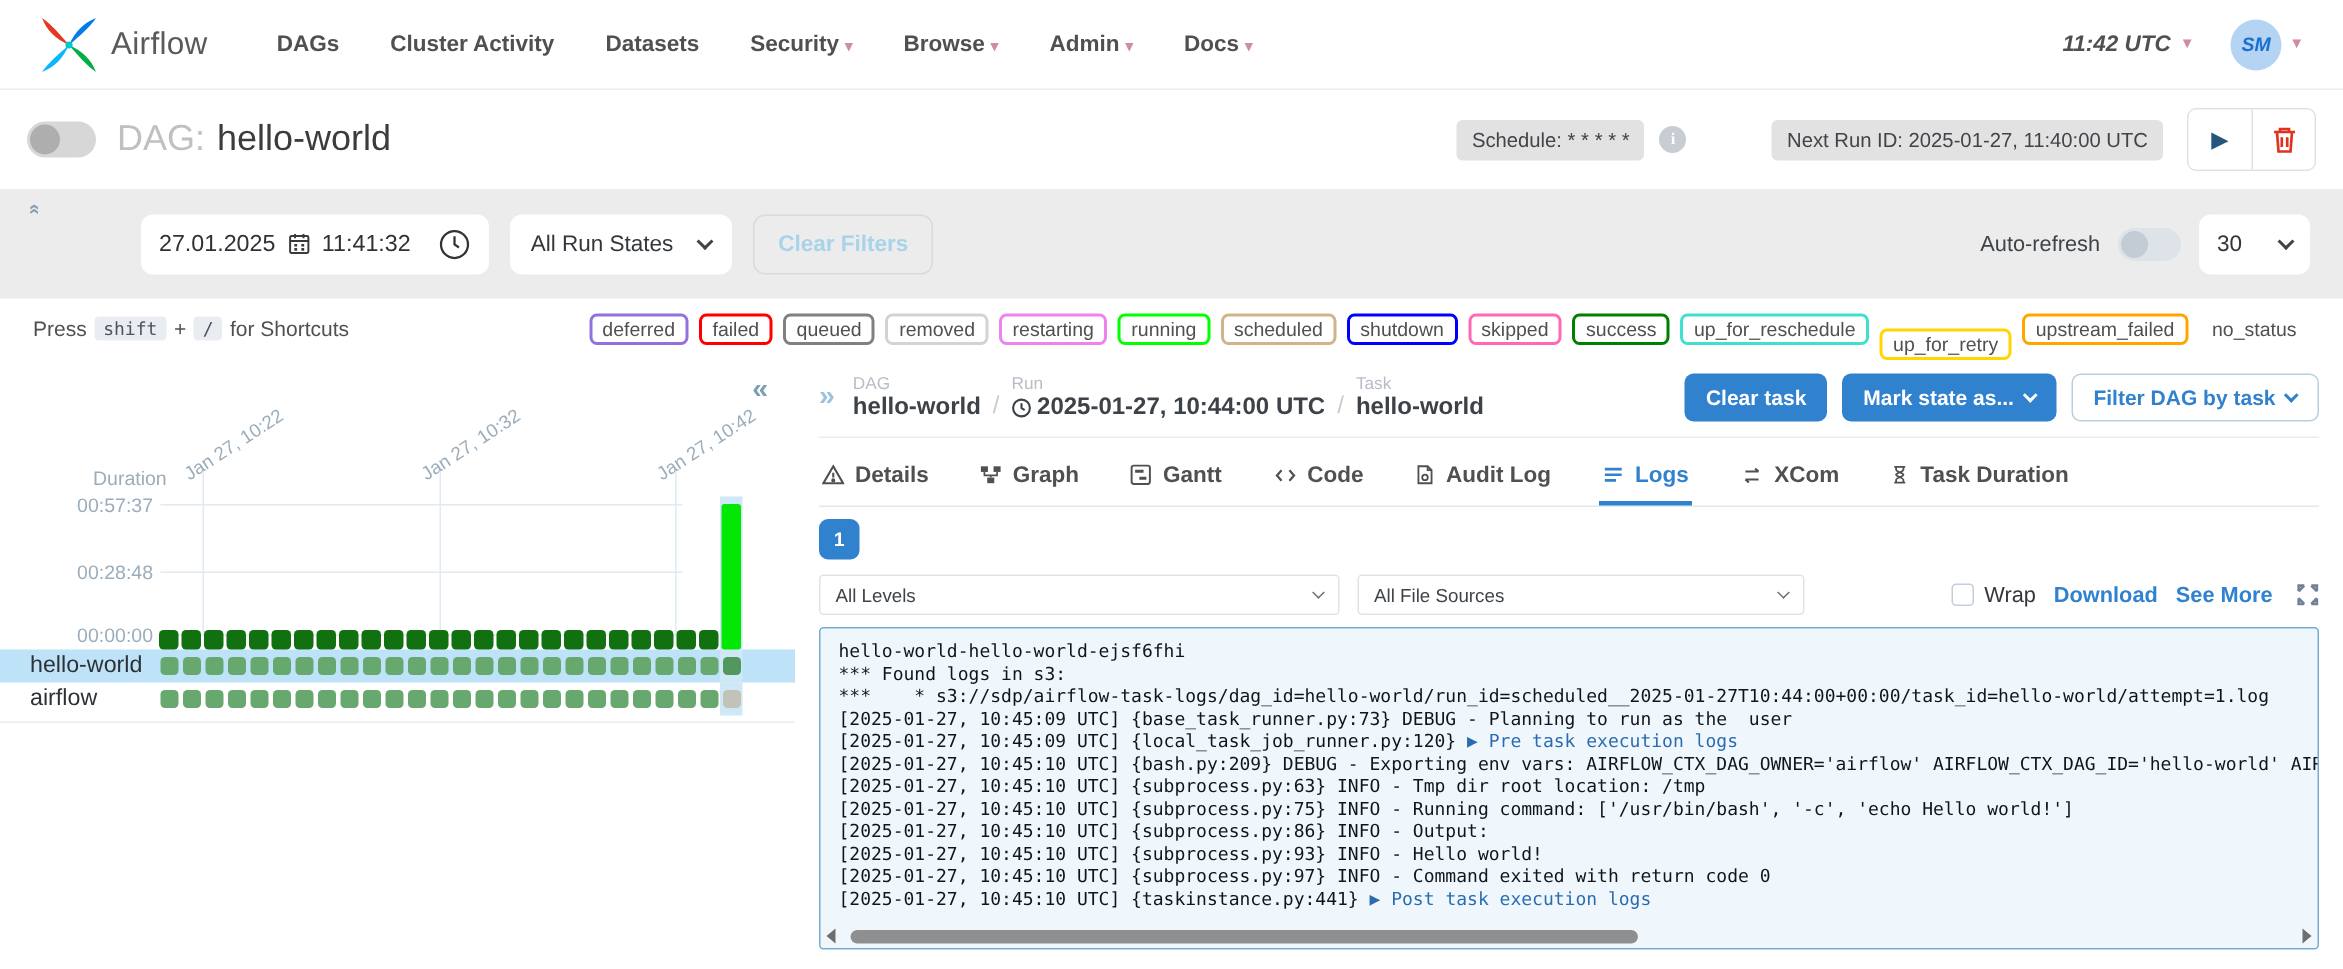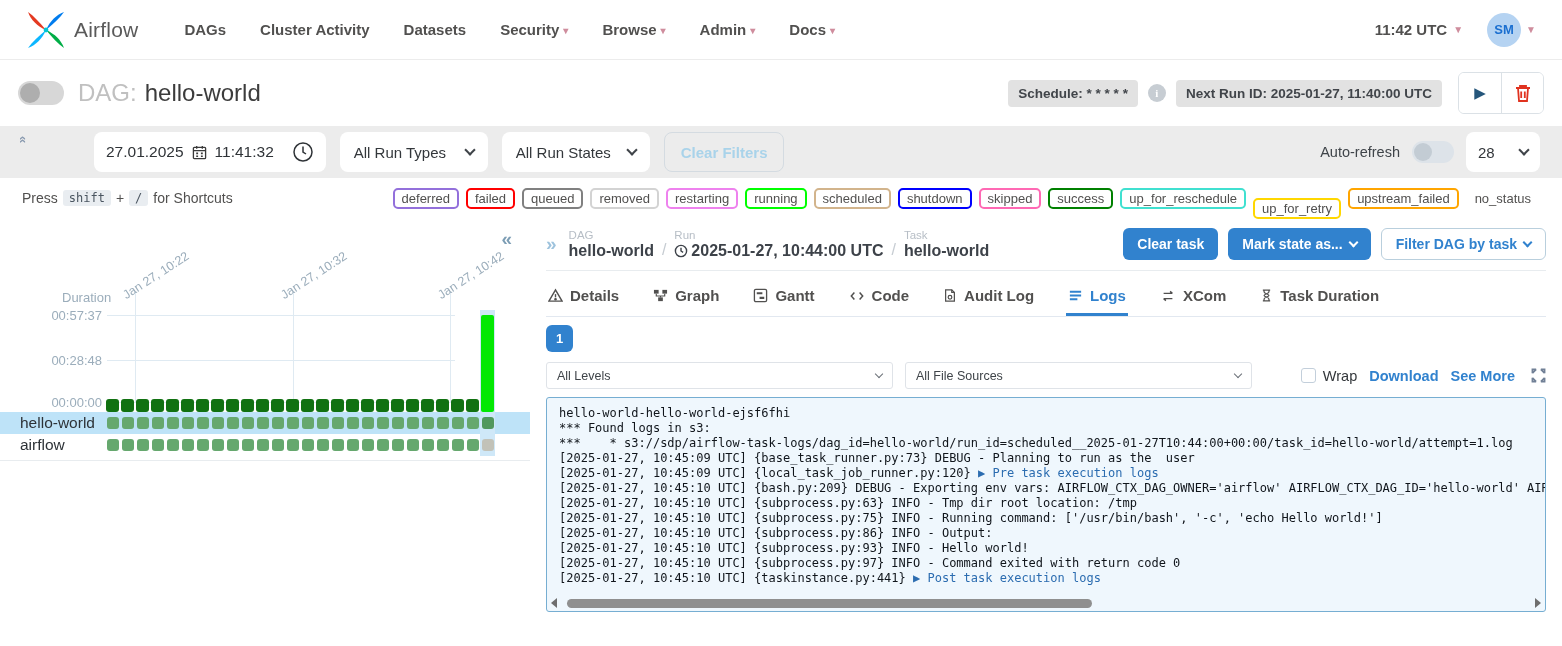--- a/index.html
+++ b/index.html
@@ -7,46 +7,46 @@
     font-family:"Liberation Sans", sans-serif; color:#51504f; }
 
   
   .navbar { height:60px; display:flex; align-items:center; padding:0 26px;
     border-bottom:1px solid #ececec; background:#fff; }
   .brand { display:flex; align-items:center; gap:8px; margin-right:46px; }
   .brand-name { font-size:21px; color:#5a5a5a; letter-spacing:.2px; }
   .nav-items { display:flex; align-items:center; gap:34px; }
   .nav-item { font-weight:bold; font-size:15px; color:#51504f; cursor:pointer; display:flex; align-items:center; gap:4px; }
   .nav-caret { color:#cf8d9d; font-size:10px; margin-top:2px; }
-  .nav-right { margin-left:auto; display:flex; align-items:center; gap:10px; }
+  .nav-right { margin-left:auto; display:flex; align-items:center; gap:10px;font-style:italic; }
   .clock-dd { font-weight:bold; font-size:15px; color:#51504f; display:flex; align-items:center; gap:6px; }
   .avatar-wrap { display:flex; align-items:center; gap:5px; margin-left:14px; }
   .avatar { width:34px; height:34px; border-radius:50%; background:#b5d3f2; color:#1b6fd0;
     font-weight:bold; font-size:13px; display:flex; align-items:center; justify-content:center; }
   .small-caret { color:#cf8d9d; font-size:10px; }
 
   
   .dag-row { height:66px; display:flex; align-items:center; padding:0 18px; }
   .toggle { width:46px; height:24px; border-radius:12px; background:#d7d7d7; position:relative; cursor:pointer; flex:none; }
   .toggle .knob { position:absolute; left:2px; top:2px; width:20px; height:20px; border-radius:50%; background:#aeaeae; }
   .dag-label { font-size:24px; color:#c0c0c0; margin-left:14px; }
   .dag-title { font-size:24px; color:#3c3c3c; margin-left:8px; font-weight:500; }
   .dag-right { margin-left:auto; display:flex; align-items:center; gap:10px; }
-  .hdr-badge { background:#e2e2e2; color:#41454a; font-weight:bold; font-size:13.5px;
-    padding:6px 10px; border-radius:4px; white-space:nowrap; }
+  .hdr-badge { background:#e2e2e2; color:#41454a; font-weight:normal; font-size:13.5px;
+    padding:6px 10px; border-radius:4px; white-space:nowrap;margin-left:47px; }
   .info-dot { width:18px; height:18px; border-radius:50%; background:#c7cdd3; color:#fff;
     font-size:11px; font-weight:bold; display:flex; align-items:center; justify-content:center;
     font-family:"Liberation Serif", serif; }
   .btn-group { display:flex; border:1px solid #dbe1e6; border-radius:6px; overflow:hidden; background:#fff; margin-left:6px;}
   .btn-seg { width:42px; height:40px; display:flex; align-items:center; justify-content:center; cursor:pointer; background:#fff; border:none; }
   .btn-seg + .btn-seg { border-left:1px solid #dbe1e6; }
   .play-glyph { color:#25567b; font-size:15px; }
 
   
-  .filter-band { height:52px; background:#ececec; display:flex; align-items:center; padding:0 22px; position:relative; }
+  .filter-band { height:73px; background:#ececec; display:flex; align-items:center; padding:0 22px; position:relative; }
   .collapse-up { position:absolute; left:20px; top:6px; color:#8a9bb0; font-size:13px; font-weight:bold;
     transform:rotate(90deg); cursor:pointer; }
   .datetime-box { background:#fff; border-radius:8px; height:40px; display:flex; align-items:center;
     padding:0 12px; gap:8px; margin-left:72px; font-size:15.5px; color:#2f3337; }
   .select-pill { background:#fff; border-radius:8px; height:40px; display:flex; align-items:center;
     justify-content:space-between; padding:0 14px; font-size:15px; color:#33373b; width:148px; margin-left:14px; cursor:pointer;}
   .chev { width:8px; height:8px; border-right:2px solid #3f4449; border-bottom:2px solid #3f4449;
     transform:rotate(45deg); margin-top:-4px; flex:none; }
   .clear-filters { margin-left:14px; height:40px; padding:0 16px; background:transparent;
     border:1px solid #d4dbe1; border-radius:8px; color:#a9d3ea; font-weight:bold; font-size:15px; cursor:default;}
@@ -222,35 +222,31 @@
         <path d="M1.5 6 H14.5 M5 1 v3 M11 1 v3"></path>
       <path d="M4.5 9 h2 M9.5 9 h2 M4.5 12 h2 M9.5 12 h2" stroke-width="1.8"></path>
     </svg>
     <span>11:41:32</span>
     <svg width="22" height="22" viewBox="0 0 22 22" fill="none" stroke="#2f3337" stroke-width="1.5" style="margin-left:10px">
       <circle cx="11" cy="11" r="9"></circle>
         <path d="M11 5.5 V11 L14 13"></path>
     </svg>
   </div>
   <div class="select-pill">
-    <span>All Run Types</span>
-    <span class="chev"></span>
-  </div>
-  <div class="select-pill">
     <span>All Run States</span>
     <span class="chev"></span>
   </div>
   <button class="clear-filters">Clear Filters</button>
   <div class="filter-right">
     <span class="autorefresh-label">Auto-refresh</span>
     <div class="toggle-sm">
         <div class="knob"></div>
       </div>
     <div class="pagesize">
-      <span>28</span>
+      <span>30</span>
       <span class="chev"></span>
     </div>
   </div>
 </div>
 
 <div class="legend-row">
   <div class="shortcut-hint">
     <span>Press</span>
     <span class="kbd">shift</span>
     <span>+</span>
@@ -660,21 +656,21 @@
         </button>
       </div>
 
     <button class="attempt-chip">1</button>
 
     <div class="log-controls">
       <div class="log-select" style="width:347px">
         <span>All Levels</span>
         <span class="chev"></span>
       </div>
-      <div class="log-select" style="width:347px">
+      <div class="log-select" style="width:298px">
         <span>All File Sources</span>
         <span class="chev"></span>
       </div>
       <div class="ctl-spacer"></div>
       <div class="wrap-ctl">
         <span class="checkbox"></span>
         <span>Wrap</span>
       </div>
       <button class="link-btn">Download</button>
       <button class="link-btn">See More</button>

